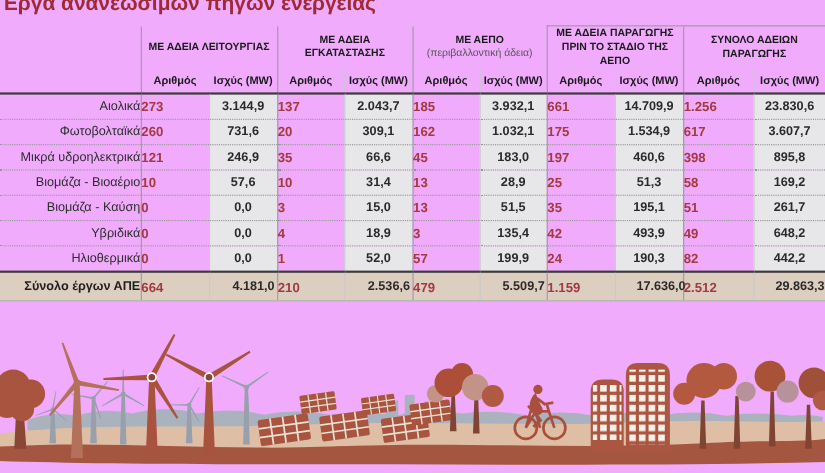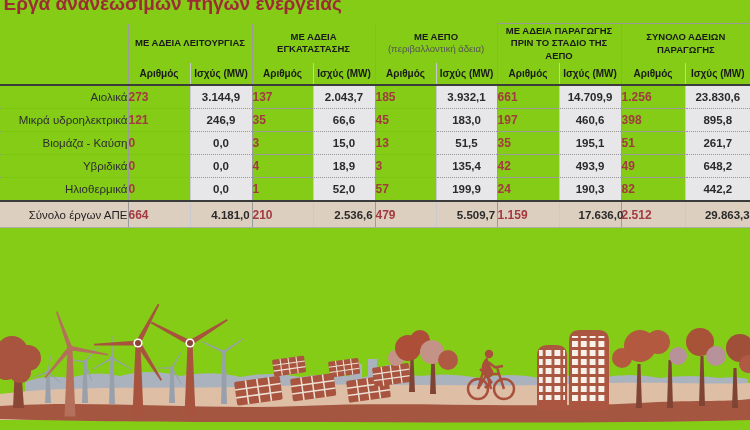--- a/index.html
+++ b/index.html
@@ -1,18 +1,18 @@
 <!DOCTYPE html>
 <html><head>
 <meta charset="utf-8">
 <style>
   html,body { margin:0; padding:0; background:#fff; }
   .page {
     position:relative; width:750px; height:430px; overflow:hidden;
-    background:#84cc16; font-family:"Liberation Sans", sans-serif;
+    background:#f0abfc; font-family:"Liberation Sans", sans-serif;
   }
   .title {
     position:absolute; top:-7px; left:0; margin:0;
     font-size:19px; font-weight:700; color:#9c2b35; white-space:nowrap;
   }
   table.renew {
     position:absolute; top:23px; left:0; width:750px;
     border-collapse:collapse; table-layout:fixed;
   }
   table.renew th, table.renew td { padding:0; margin:0; }
@@ -35,21 +35,21 @@
   tr.data td { height:22px; border-bottom:1px dotted #969696; vertical-align:middle; }
   td.lab { text-align:right; padding-left:2px; font-size:11.5px; color:#2e2e2e; }
   td.num { text-align:left; padding-right:12px; font-size:12px; font-weight:700; color:#a23a40; }
   td.pow { text-align:center; padding-right:8px; font-size:11.5px; font-weight:700; color:#2a2a2a; background:#e7e6e9; }
   
   tr.total td {
     height:25px; background:#ddcfc0; vertical-align:middle;
     border-top:2.5px solid #3b3b3b; border-bottom:1px solid #adadad;
   }
   tr.total td.pow { background:#ddcfc0;padding-left:19px; }
-  tr.total td.lab { font-weight:400; font-size:11.5px; color:#1f1f1f;padding-left:13px; }
+  tr.total td.lab { font-weight:700; font-size:11.5px; color:#1f1f1f;padding-left:13px; }
   .scene { position:absolute; top:296px; left:0; width:750px; height:134px; }
 </style>
 </head>
 <body>
 
 <div class="page">
 
   <h1 class="title">Έργα ανανεώσιμων πηγών ενέργειας</h1>
 
   <table class="renew">
@@ -97,31 +97,57 @@
         <td class="num gb">137</td>
         <td class="pow sbd">2.043,7</td>
         <td class="num gb">185</td>
         <td class="pow sbd">3.932,1</td>
         <td class="num gb">661</td>
         <td class="pow sbd">14.709,9</td>
         <td class="num gb">1.256</td>
         <td class="pow sbd">23.830,6</td>
       </tr>
       <tr class="data">
+        <td class="lab">Φωτοβολταϊκά</td>
+        <td class="num gb">260</td>
+        <td class="pow sbd">731,6</td>
+        <td class="num gb">20</td>
+        <td class="pow sbd">309,1</td>
+        <td class="num gb">162</td>
+        <td class="pow sbd">1.032,1</td>
+        <td class="num gb">175</td>
+        <td class="pow sbd">1.534,9</td>
+        <td class="num gb">617</td>
+        <td class="pow sbd">3.607,7</td>
+      </tr>
+      <tr class="data">
         <td class="lab">Μικρά υδροηλεκτρικά</td>
         <td class="num gb">121</td>
         <td class="pow sbd">246,9</td>
         <td class="num gb">35</td>
         <td class="pow sbd">66,6</td>
         <td class="num gb">45</td>
         <td class="pow sbd">183,0</td>
         <td class="num gb">197</td>
         <td class="pow sbd">460,6</td>
         <td class="num gb">398</td>
         <td class="pow sbd">895,8</td>
+      </tr>
+      <tr class="data">
+        <td class="lab">Βιομάζα - Βιοαέριο</td>
+        <td class="num gb">10</td>
+        <td class="pow sbd">57,6</td>
+        <td class="num gb">10</td>
+        <td class="pow sbd">31,4</td>
+        <td class="num gb">13</td>
+        <td class="pow sbd">28,9</td>
+        <td class="num gb">25</td>
+        <td class="pow sbd">51,3</td>
+        <td class="num gb">58</td>
+        <td class="pow sbd">169,2</td>
       </tr>
       <tr class="data">
         <td class="lab">Βιομάζα - Καύση</td>
         <td class="num gb">0</td>
         <td class="pow sbd">0,0</td>
         <td class="num gb">3</td>
         <td class="pow sbd">15,0</td>
         <td class="num gb">13</td>
         <td class="pow sbd">51,5</td>
         <td class="num gb">35</td>

